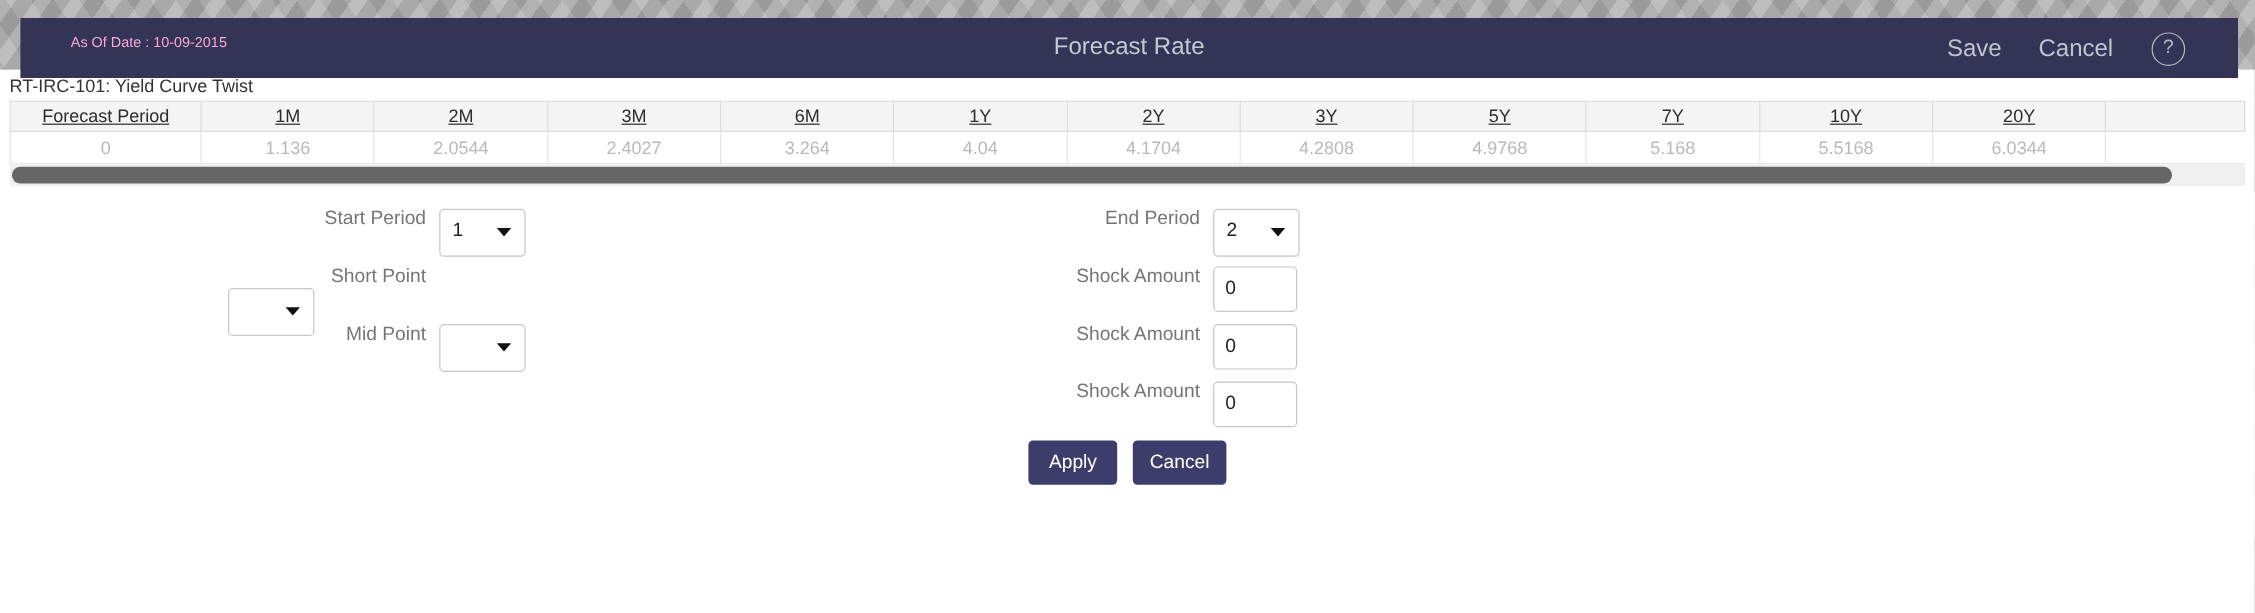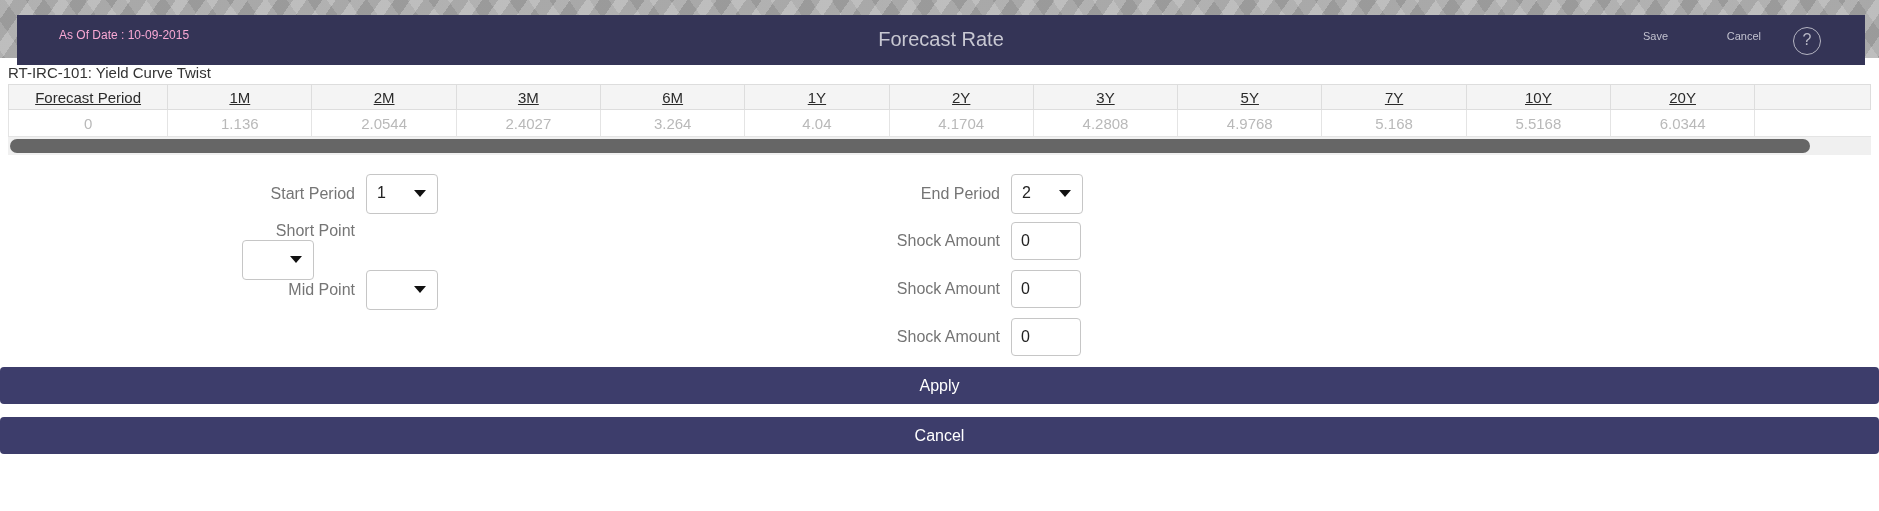--- a/index.html
+++ b/index.html
@@ -60,21 +60,21 @@
     left: 0;
     right: 0;
     top: 13px;
     text-align: center;
     font-size: 20px;
     color: #c8c8d2;
   }
   .topbar-action {
     position: absolute;
     top: 15px;
-    font-size: 11px;
+    font-size: 20px;
     color: #c2c2cf;
     cursor: pointer;
   }
   #save-button { right: 197px; }
   #cancel-button-top { right: 104px; }
   #help-icon {
     position: absolute;
     top: 12px;
     right: 44px;
     width: 26px;
@@ -163,21 +163,20 @@
     top: 160px;
     width: 1879px;
     height: 290px;
     background: #ffffff;
     z-index: 6;
   }
 
   .field-row {
     position: absolute;
     display: flex;
-    align-items: center;
   }
   .field-label {
     font-size: 16px;
     color: #757575;
     text-align: right;
     margin-right: 11px;
     white-space: nowrap;
   }
   .left-col .field-label { width: 165px; }
   .right-col .field-label { width: 165px; }
@@ -236,21 +235,20 @@
 
   
   #action-buttons {
     position: absolute;
     left: 0;
     top: 207px;
     width: 1879px;
     display: flex;
     justify-content: center;
     gap: 13px;
-    flex-direction: column;
   }
   .primary-button {
     min-width: 74px;
     height: 37px;
     background: #3d3d6b;
     color: #ffffff;
     border: none;
     border-radius: 4px;
     font-size: 16px;
     font-family: "Liberation Sans", sans-serif;

